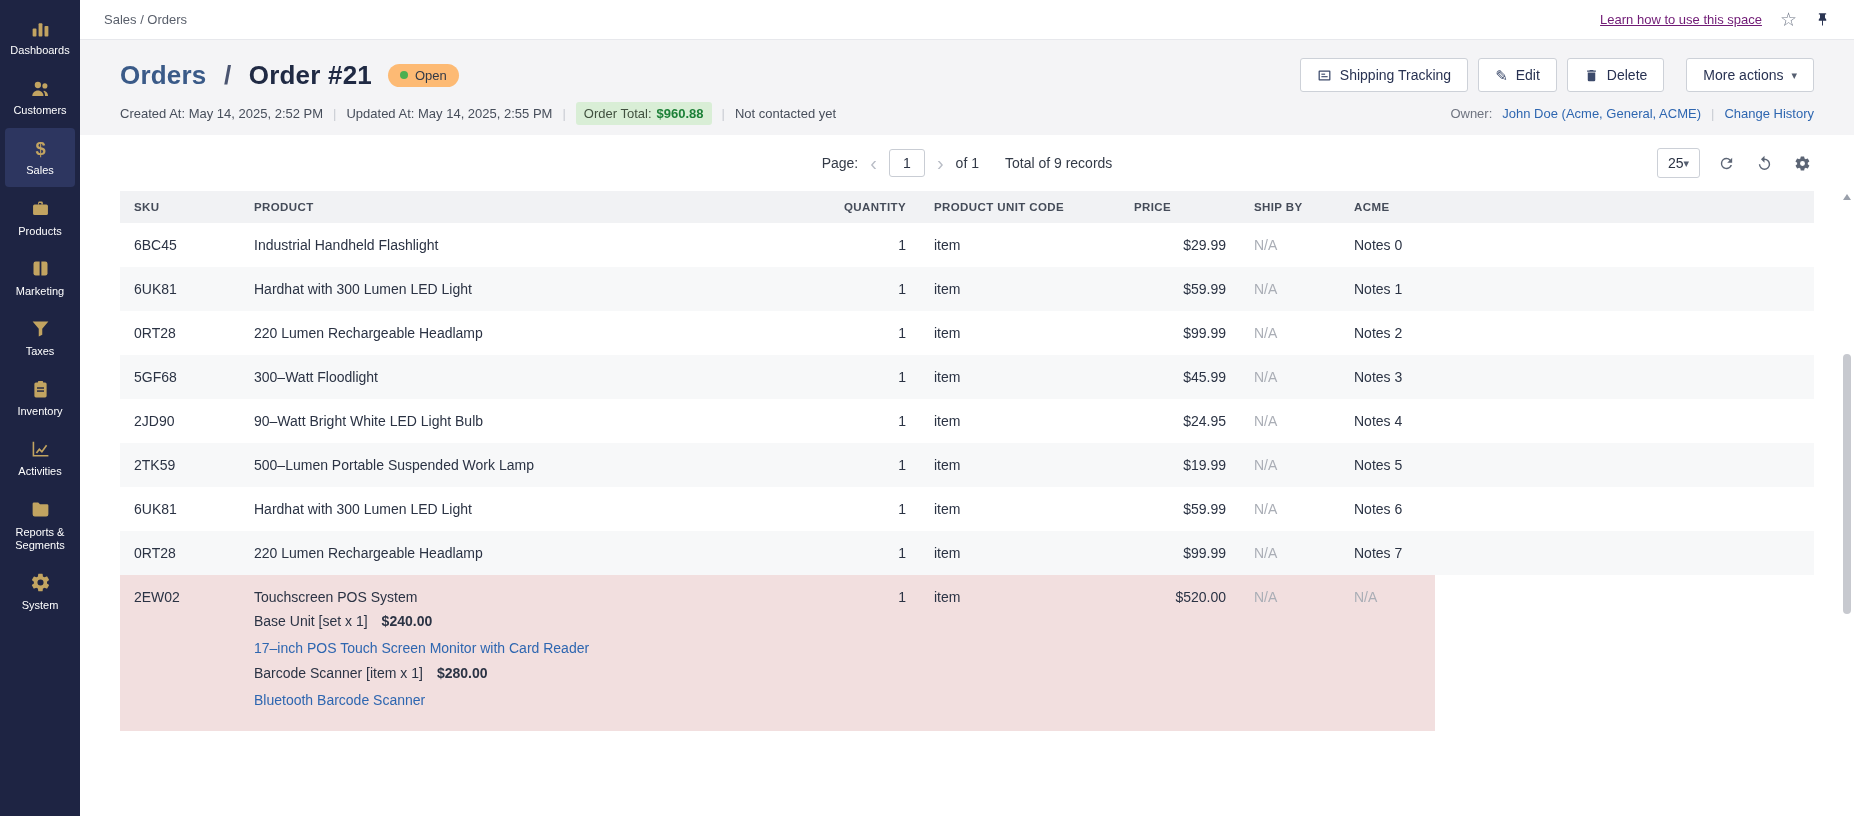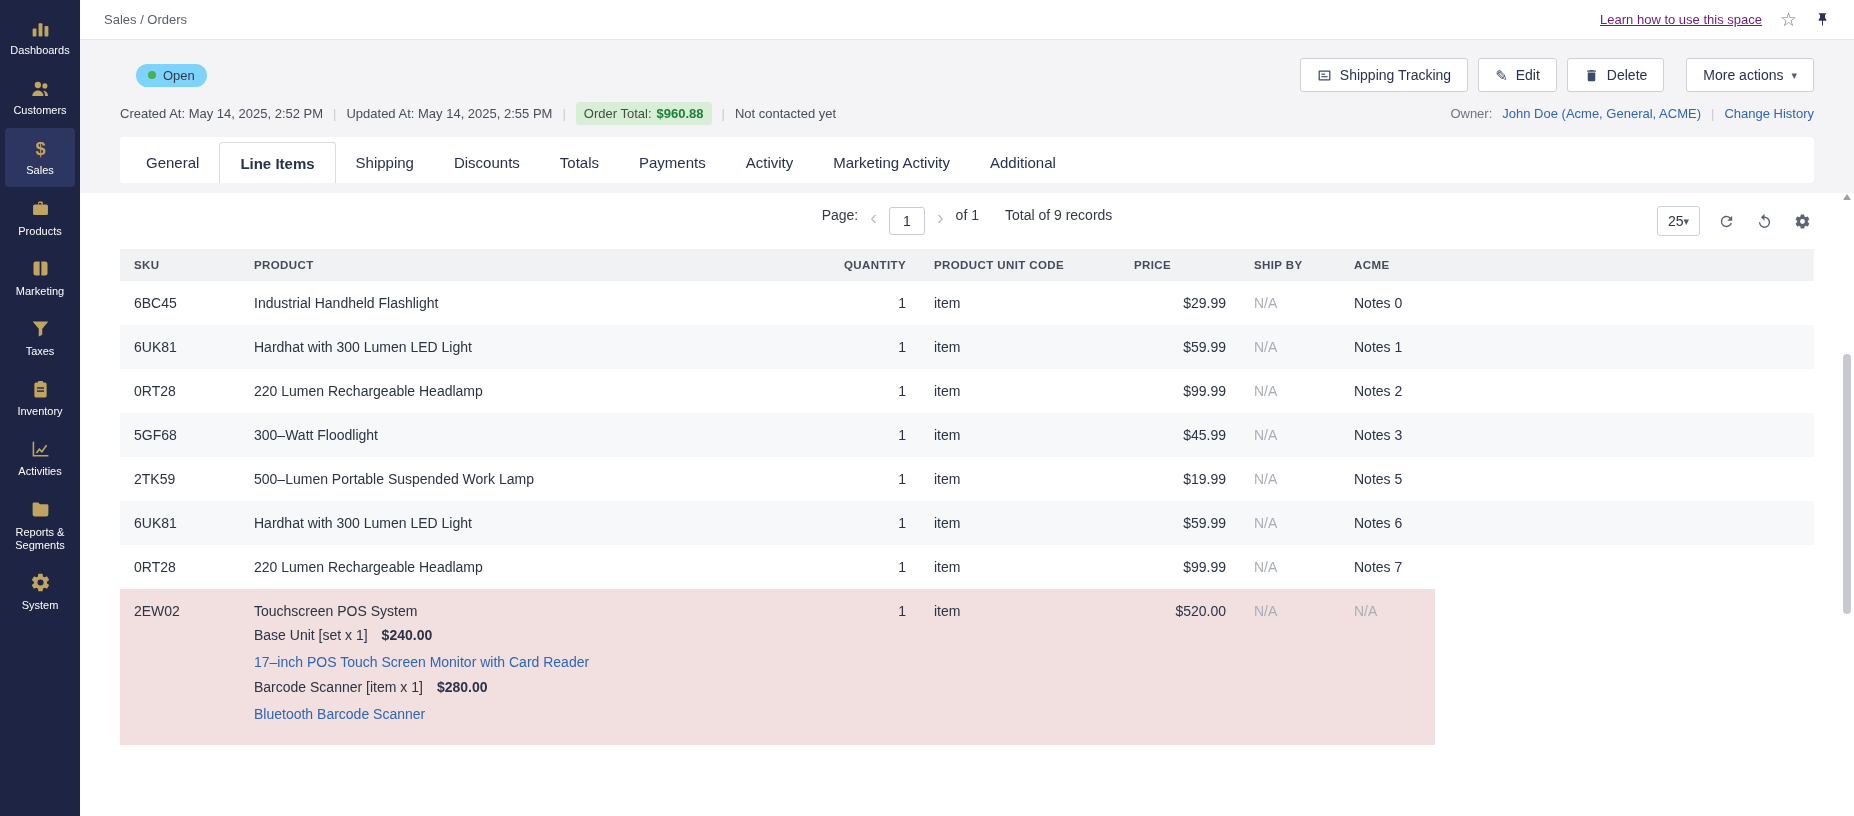--- a/index.html
+++ b/index.html
@@ -24,21 +24,21 @@
 .star-icon{font-size:19px;color:#6d7585;cursor:pointer;line-height:1}
 .pin-icon{cursor:pointer;display:flex}
 .pin-icon svg{width:15px;height:15px;fill:#2b3553}
 
 .page-head{display:flex;align-items:center;justify-content:space-between;padding:18px 40px 0}
 .title-wrap{display:flex;align-items:center}
 .title{font-size:26px;font-weight:700;letter-spacing:.2px}
 .title-link{color:#3a5a88;cursor:pointer}
 .title-sep{color:#4a5470;margin:0 10px}
 .title-main{color:#202a44}
-.status-badge{display:inline-flex;align-items:center;gap:7px;background:#7dd3fc;border-radius:12px;padding:4px 12px;margin-left:16px;font-size:13px;color:#323a47}
+.status-badge{display:inline-flex;align-items:center;gap:7px;background:#fdba74;border-radius:12px;padding:4px 12px;margin-left:16px;font-size:13px;color:#323a47}
 .status-dot{width:8px;height:8px;border-radius:50%;background:#4caf50}
 .head-actions{display:flex;align-items:center;gap:10px}
 .btn{display:inline-flex;align-items:center;gap:8px;background:#fff;border:1px solid #cdd1d8;border-radius:3px;height:34px;padding:0 16px;font-size:14px;color:#283252;font-family:inherit;cursor:pointer}
 .btn-more{margin-left:12px}
 .btn-icon{display:inline-flex;color:#3c4a6b;font-size:15px;line-height:1}
 .btn-icon svg{width:15px;height:15px;fill:currentColor}
 .caret{font-size:11px;color:#555e70}
 
 .meta-row{display:flex;align-items:center;justify-content:space-between;padding:10px 40px 0;font-size:13px;color:#474e5b}
 .meta-left,.meta-right{display:flex;align-items:center;gap:10px}
@@ -49,21 +49,21 @@
 .owner-label{color:#6f7480}
 
 .tabs-wrap{padding:12px 40px 0}
 .tabs{background:#fff;border-radius:4px;display:flex;align-items:stretch;padding:5px 6px 0;height:46px}
 .tab{display:flex;align-items:center;padding:0 20px;font-size:15px;color:#28324c;cursor:pointer}
 .tab.active{border:1px solid #d8dbe1;border-bottom:none;border-radius:4px 4px 0 0;font-weight:700;background:#fff}
 
 
 .grid-region{flex:1;background:#fff;margin-top:10px;padding:0 40px;overflow:hidden}
 .grid-toolbar{display:grid;grid-template-columns:1fr auto 1fr;align-items:center;padding:13px 0}
-.pager{grid-column:2;display:flex;gap:8px;font-size:14px;color:#333a47}
+.pager{grid-column:2;display:flex;align-items:center;gap:8px;font-size:14px;color:#333a47}
 .pager-arrow{font-size:20px;color:#b9bdc6;padding:0 4px;line-height:1;cursor:default}
 .page-input{width:36px;height:28px;border:1px solid #c9cdd4;border-radius:3px;text-align:center;font-size:14px;font-family:inherit;color:#2b3344}
 .pager-total{margin-left:18px}
 .grid-tools{grid-column:3;justify-self:end;display:flex;align-items:center;gap:14px}
 .page-size{display:inline-flex;align-items:center;background:#fff;border:1px solid #ccd0d7;border-radius:3px;height:30px;padding:0 10px;font-size:14px;color:#2b3344;cursor:pointer;font-family:inherit}
 .tool-icon{width:24px;height:24px;display:flex;align-items:center;justify-content:center;color:#5c6575;cursor:pointer;background:none;border:none}
 .tool-icon svg{width:17px;height:17px;fill:currentColor}
 
 table{width:100%;border-collapse:collapse;font-size:14px;table-layout:fixed}
 thead th{background:#f1f2f4;font-size:11.5px;letter-spacing:.4px;color:#454c59;font-weight:700;text-align:left;padding:10px 14px;white-space:nowrap}
@@ -202,20 +202,25 @@
         <span class="pin-icon">
           <svg viewBox="0 0 24 24">
               <path d="M16 9V4h1a1 1 0 0 0 0-2H7a1 1 0 0 0 0 2h1v5l-2 3v2h5.2v7l.8 1 .8-1v-7H18v-2z"></path>
             </svg>
         </span>
       </div>
     </div>
 
     <div class="page-head">
       <div class="title-wrap">
+        <h1 class="title">
+          <span class="title-link">Orders</span>
+          <span class="title-sep">/</span>
+          <span class="title-main">Order #21</span>
+        </h1>
         <span class="status-badge">
           <span class="status-dot"></span>
           <span>Open</span>
         </span>
       </div>
       <div class="head-actions">
         <button class="btn">
           <span class="btn-icon">
             <svg viewBox="0 0 24 24">
                 <path fill-rule="evenodd" d="M2.5 5.5A1.5 1.5 0 0 1 4 4h16a1.5 1.5 0 0 1 1.5 1.5v13A1.5 1.5 0 0 1 20 20H4a1.5 1.5 0 0 1-1.5-1.5zM4.5 6v12h15V6z"></path>
@@ -258,33 +263,20 @@
         <span class="meta-text">Not contacted yet</span>
       </div>
       <div class="meta-right">
         <span class="owner-label">Owner:</span>
         <span class="meta-link">John Doe (Acme, General, ACME)</span>
         <span class="meta-sep">|</span>
         <span class="meta-link">Change History</span>
       </div>
     </div>
 
-    <div class="tabs-wrap">
-      <div class="tabs">
-          <div class="tab">General</div>
-          <div class="tab active">Line Items</div>
-          <div class="tab">Shipping</div>
-          <div class="tab">Discounts</div>
-          <div class="tab">Totals</div>
-          <div class="tab">Payments</div>
-          <div class="tab">Activity</div>
-          <div class="tab">Marketing Activity</div>
-          <div class="tab">Additional</div>
-        </div>
-    </div>
 
     <div class="grid-region">
       <div class="grid-toolbar">
         <div class="pager">
           <span class="pager-label">Page:</span>
           <span class="pager-arrow">‹</span>
           <input class="page-input" value="1" style="">
           <span class="pager-arrow">›</span>
           <span class="pager-of">of 1</span>
           <span class="pager-total">Total of 9 records</span>
@@ -360,20 +352,30 @@
               <td class="col-sku">5GF68</td>
               <td class="col-product">300–Watt Floodlight</td>
               <td class="col-qty">1</td>
               <td class="col-unit">item</td>
               <td class="col-price">$45.99</td>
               <td class="col-shipby muted">N/A</td>
               <td class="col-notes">Notes 3</td>
               <td class="col-fill"></td>
             </tr>
             <tr>
+              <td class="col-sku">2JD90</td>
+              <td class="col-product">90–Watt Bright White LED Light Bulb</td>
+              <td class="col-qty">1</td>
+              <td class="col-unit">item</td>
+              <td class="col-price">$24.95</td>
+              <td class="col-shipby muted">N/A</td>
+              <td class="col-notes">Notes 4</td>
+              <td class="col-fill"></td>
+            </tr>
+            <tr>
               <td class="col-sku">2TK59</td>
               <td class="col-product">500–Lumen Portable Suspended Work Lamp</td>
               <td class="col-qty">1</td>
               <td class="col-unit">item</td>
               <td class="col-price">$19.99</td>
               <td class="col-shipby muted">N/A</td>
               <td class="col-notes">Notes 5</td>
               <td class="col-fill"></td>
             </tr>
             <tr>

